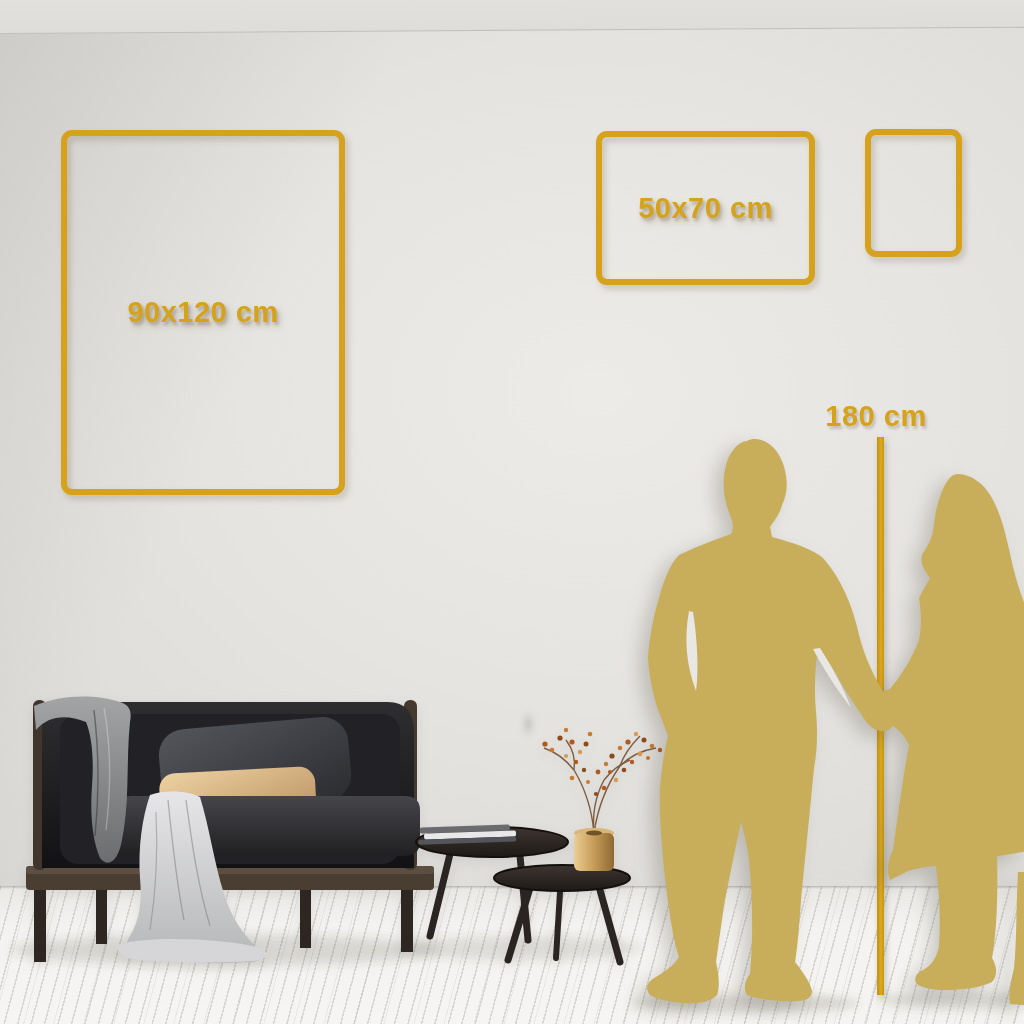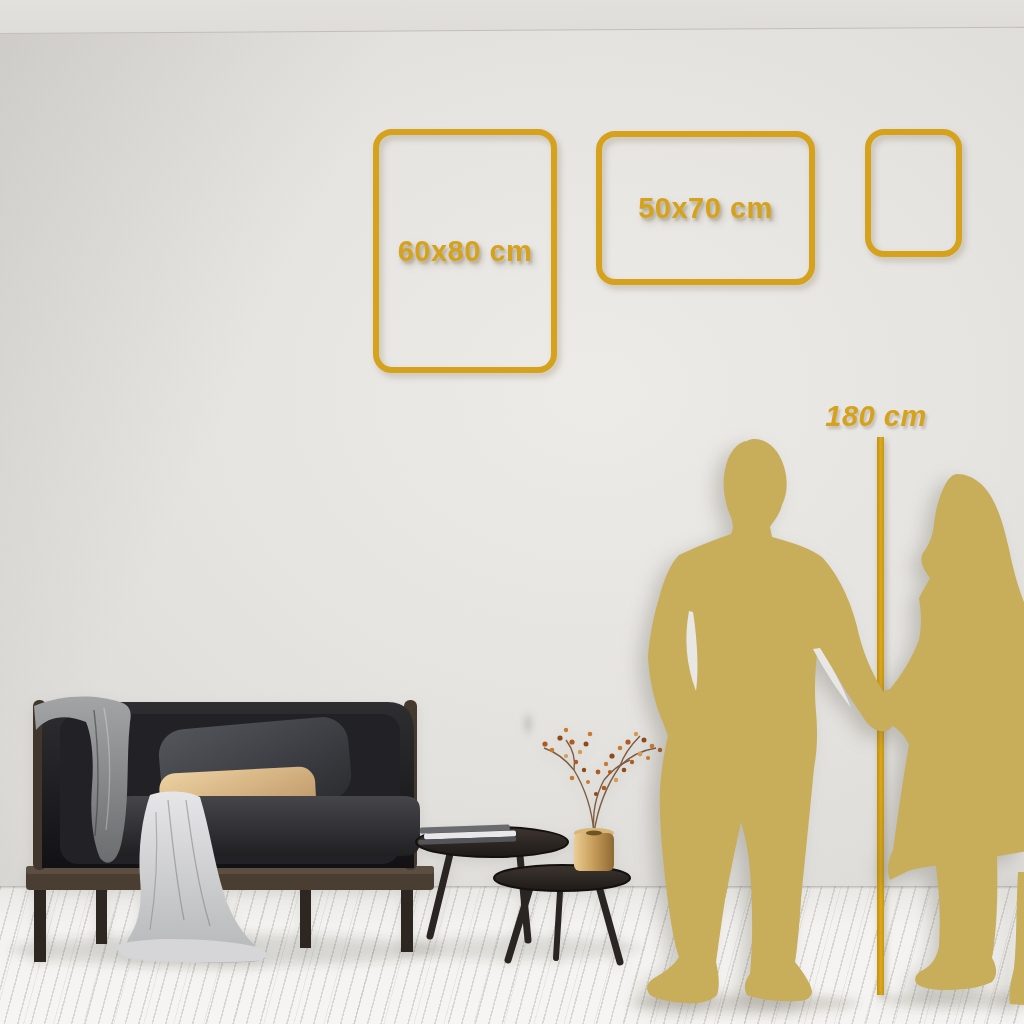--- a/index.html
+++ b/index.html
@@ -21,32 +21,32 @@
       repeating-linear-gradient(105deg, rgba(150,148,142,0.30) 0 1.5px, rgba(0,0,0,0) 1.5px 13px),
       repeating-linear-gradient(105deg, rgba(150,148,142,0.14) 0 1px, rgba(0,0,0,0) 1px 29px),
       linear-gradient(180deg,#E9E8E5 0%, #F3F2F0 28%, #F6F5F3 100%);
   }
   .floor::before{content:"";position:absolute;left:0;top:0;width:100%;height:3px;
     background:linear-gradient(180deg, rgba(130,128,124,0.45), rgba(130,128,124,0));}
   .wall-smudge{position:absolute;left:521px;top:706px;width:14px;height:36px;
     background:radial-gradient(closest-side, rgba(105,103,99,0.38), rgba(105,103,99,0) 75%);
     filter:blur(3px);}
   
-  .gold-frame{position:absolute;border:6px solid var(--accent,#D6A21C);border-radius:19px;
+  .gold-frame{position:absolute;border:6px solid var(--accent,#D6A21C);border-radius:11px;
     display:flex;align-items:center;justify-content:center;
     filter:drop-shadow(3px 4px 3px rgba(90,75,30,0.25));}
   .frame-label{color:var(--accent,#D6A21C);font-weight:bold;font-size:29px;letter-spacing:0.5px;
     text-shadow:2px 3px 3px rgba(60,45,10,0.22);white-space:nowrap;}
   .frame-90x120{left:61px;top:130px;width:272px;height:353px;}
   .frame-60x80{left:373px;top:129px;width:172px;height:232px;}
   .frame-50x70{left:596px;top:131px;width:207px;height:142px;}
   .frame-30x40{left:865px;top:129px;width:85px;height:116px;}
   .label-30x40{position:absolute;left:838px;top:270px;width:152px;text-align:center;}
   
-  .height-label{position:absolute;left:796px;top:400px;width:160px;text-align:center;font-style:italic;}
+  .height-label{position:absolute;left:796px;top:400px;width:160px;text-align:center;}
   .height-line{position:absolute;left:877px;top:437px;width:7px;height:558px;
     background:linear-gradient(90deg,#C2920F,#DCA91F 55%,#C8960F);
     filter:drop-shadow(2px 3px 3px rgba(90,75,30,0.30));}
   svg{position:absolute;left:0;top:0;}
   .furniture-svg{filter:drop-shadow(0 4px 6px rgba(60,55,45,0.10));}
   .couple-svg{filter:drop-shadow(-9px 7px 9px rgba(95,90,75,0.28));}
 </style>
 </head>
 <body>
 
@@ -187,22 +187,22 @@
           <circle cx="596" cy="794" r="2.1" fill="#8E4A1A"></circle>
         <circle cx="588" cy="782" r="2.0" fill="#C97A30"></circle>
           <circle cx="610" cy="772" r="2.1" fill="#B2591E"></circle>
       </g>
       <ellipse cx="594" cy="833" rx="20" ry="5" fill="#D9B678"></ellipse>
       <rect x="574" y="833" width="40" height="38" rx="6" fill="url(#vaseGrad)"></rect>
       <ellipse cx="594" cy="833" rx="8" ry="2.5" fill="#6E5326"></ellipse>
     </g>
   </svg>
 
-  <div class="gold-frame frame-60x80">
-    <span class="frame-label">60x80 cm</span>
+  <div class="gold-frame frame-90x120">
+    <span class="frame-label">90x120 cm</span>
   </div>
   <div class="gold-frame frame-50x70">
     <span class="frame-label">50x70 cm</span>
   </div>
   <div class="gold-frame frame-30x40"></div>
 
   <div class="height-label frame-label">180 cm</div>
   <div class="height-line"></div>
 
   <svg class="couple-svg" width="1024" height="1024" viewBox="0 0 1024 1024">

